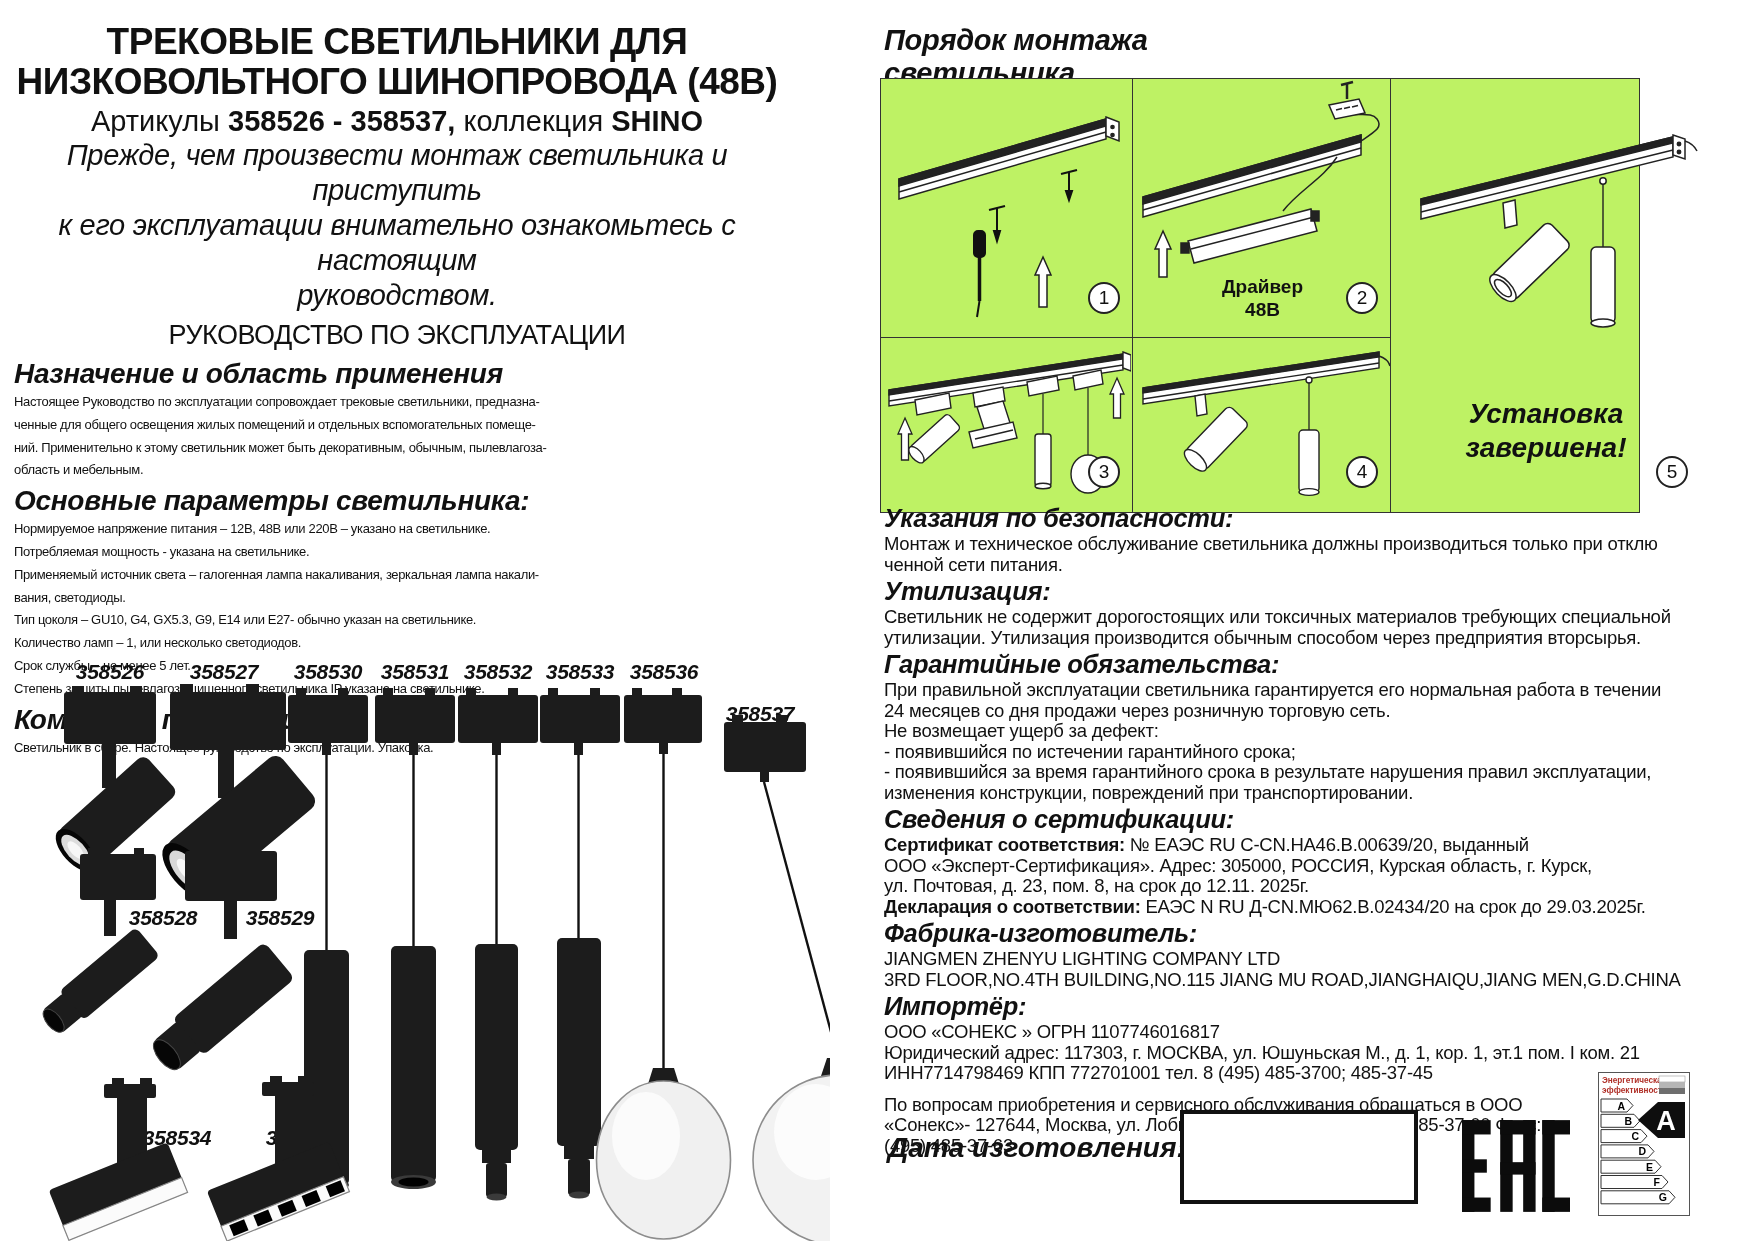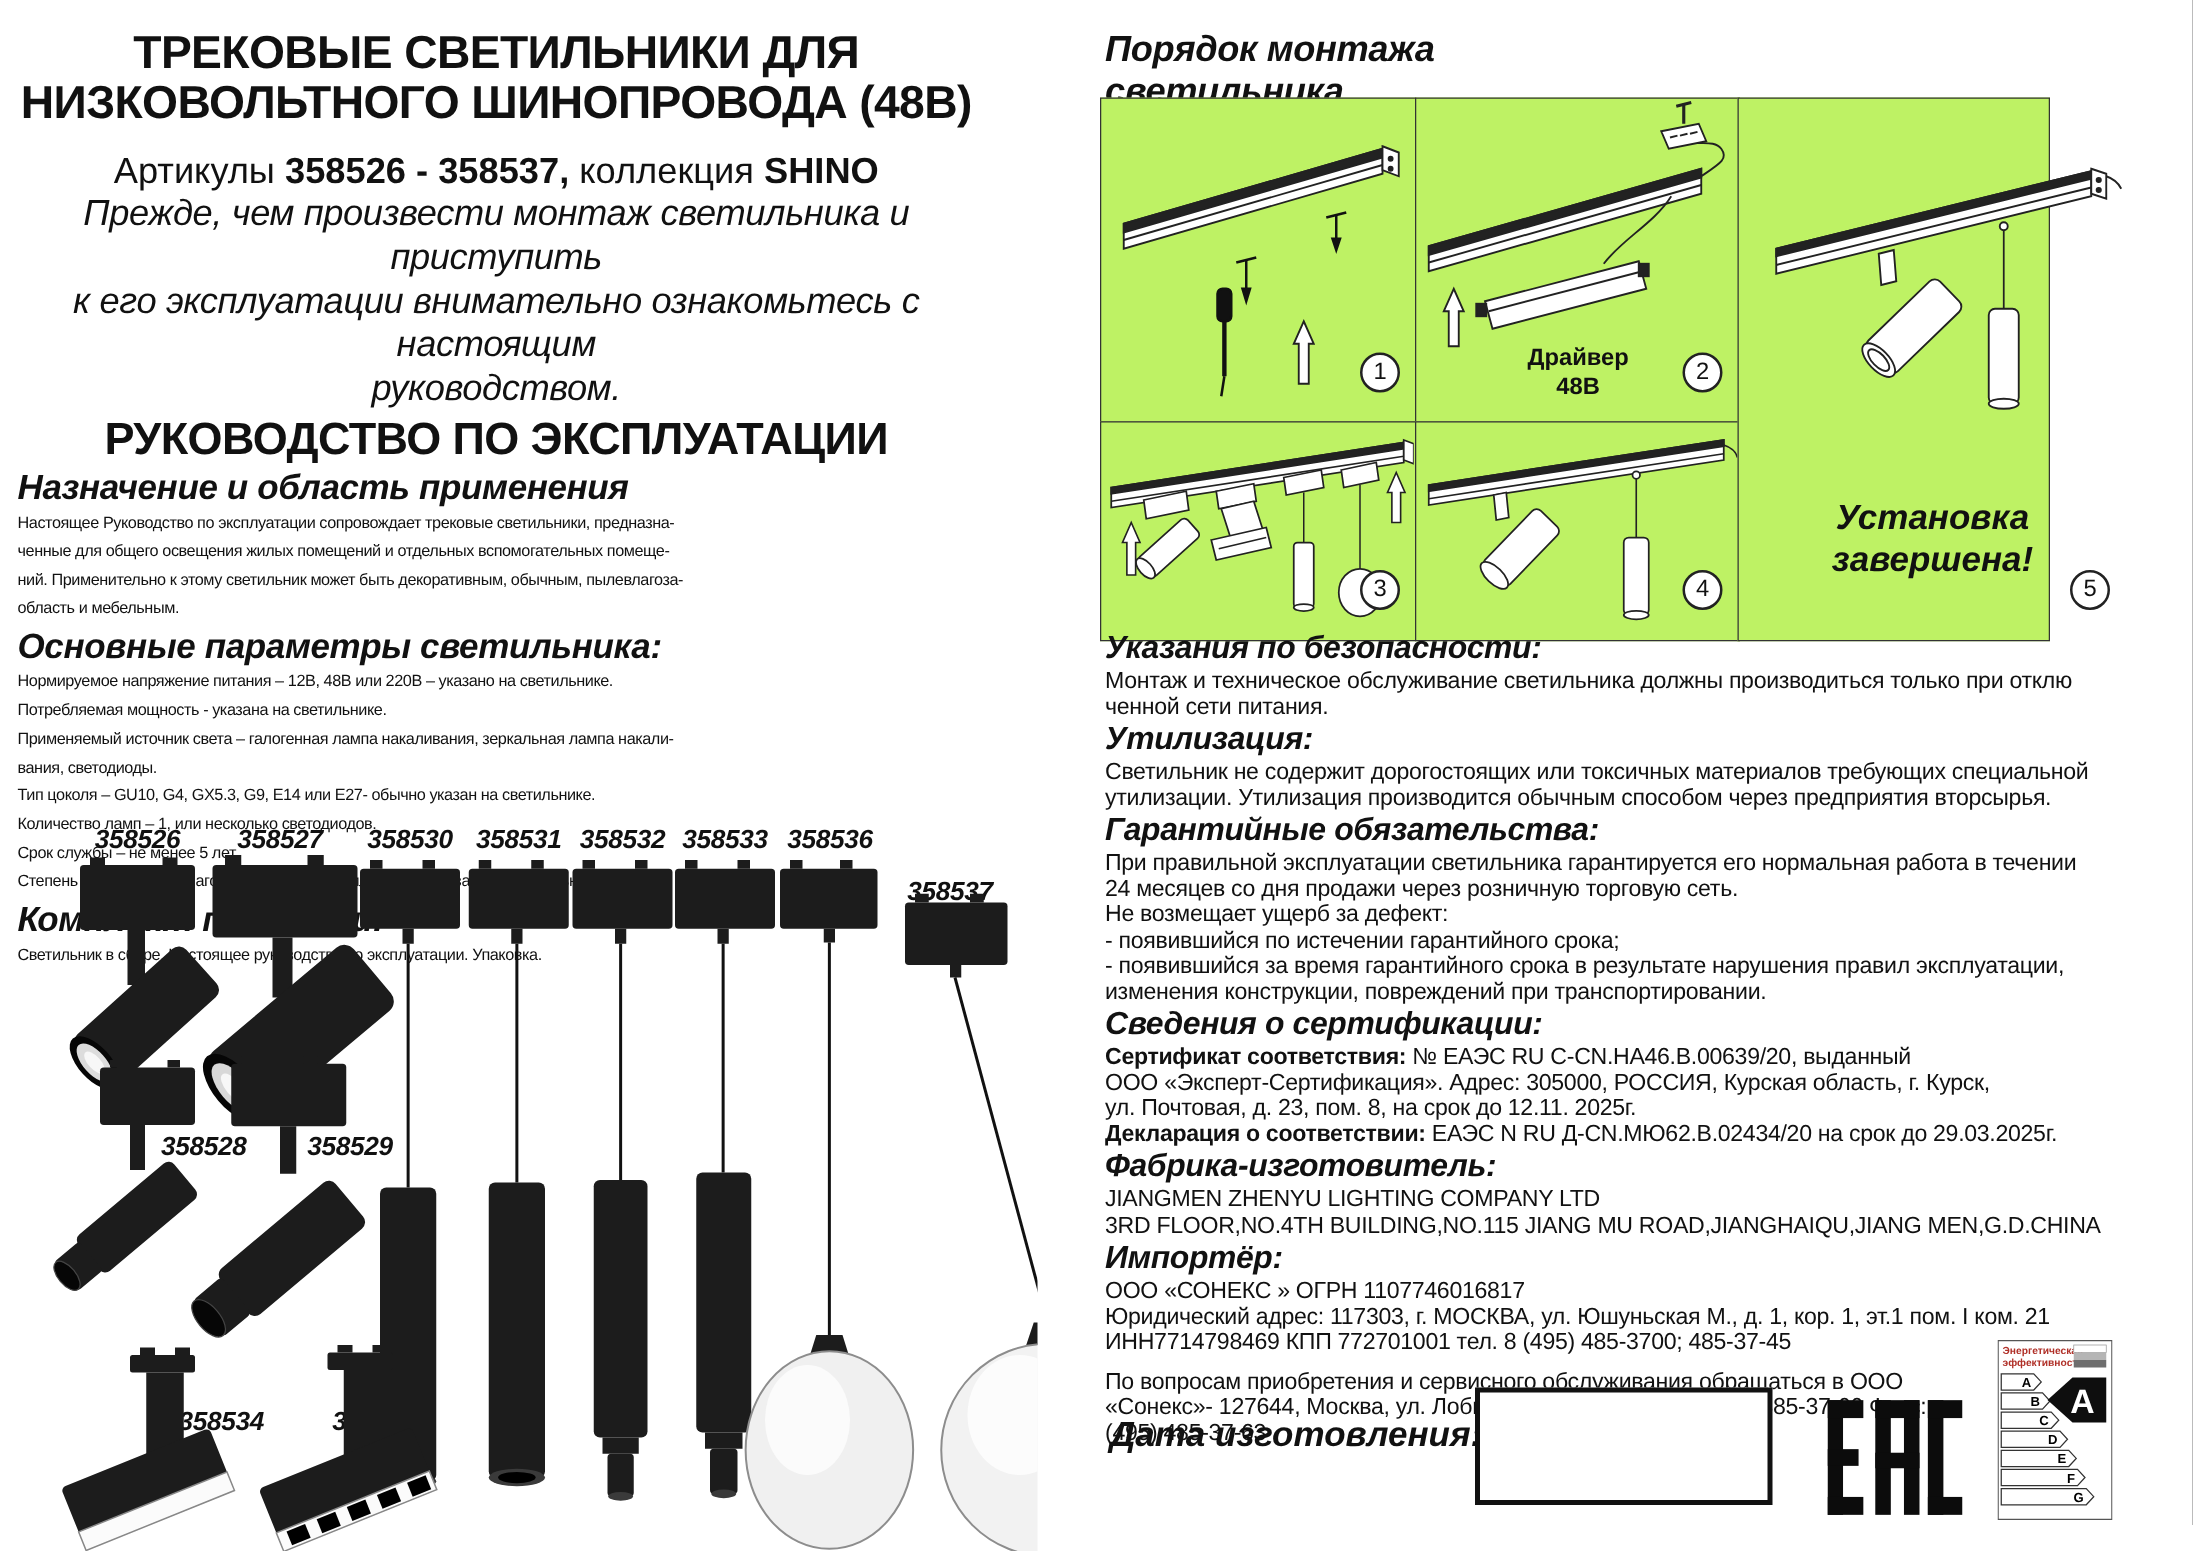--- a/index.html
+++ b/index.html
@@ -2,23 +2,23 @@
 <html><head>
 <meta charset="utf-8">
 <style>
   html,body{margin:0;padding:0;background:#888;}
   #page{position:relative;width:1754px;height:1241px;background:#fff;overflow:hidden;
         font-family:"Liberation Sans",sans-serif;color:#111;}
   .abs{position:absolute;}
   
   #left-flow{position:absolute;left:14px;top:22px;width:766px;}
   .doc-title{font-size:37px;line-height:40px;font-weight:bold;text-align:center;letter-spacing:-.5px;}
-  .doc-subtitle{font-size:29px;line-height:34px;text-align:center;margin-top:18px;}
+  .doc-subtitle{font-size:29px;line-height:34px;text-align:center;margin-top:2px;}
   .doc-intro{font-size:29px;line-height:35px;font-style:italic;text-align:center;letter-spacing:-.3px;}
-  .manual-title{font-size:36px;line-height:40px;font-weight:bold;text-align:center;margin-top:2px;letter-spacing:-.5px;}
+  .manual-title{font-size:27px;line-height:40px;font-weight:normal;text-align:center;margin-top:2px;letter-spacing:-.5px;}
   .l-sec-h{font-size:28px;line-height:30px;font-weight:bold;font-style:italic;margin:4px 0 2px 0;letter-spacing:-.3px;}
   .l-line{font-size:13px;line-height:22.8px;letter-spacing:-.35px;white-space:nowrap;}
   
   .prod-label{position:absolute;width:110px;text-align:center;font-size:21px;font-weight:bold;font-style:italic;letter-spacing:-.3px;}
   
   #install-heading{position:absolute;left:884px;top:24px;width:460px;font-size:29px;font-weight:bold;font-style:italic;letter-spacing:-.3px;}
   #diagram-grid{position:absolute;left:880px;top:64px;width:820px;height:435px;}
   .cell{position:absolute;border:1.5px solid #333;box-sizing:border-box;background:#bef264;margin-top:14px;}
   .stepnum{position:absolute;width:28px;height:28px;border:2px solid #222;border-radius:50%;
            font-size:19px;line-height:28px;text-align:center;background:#fff;}

